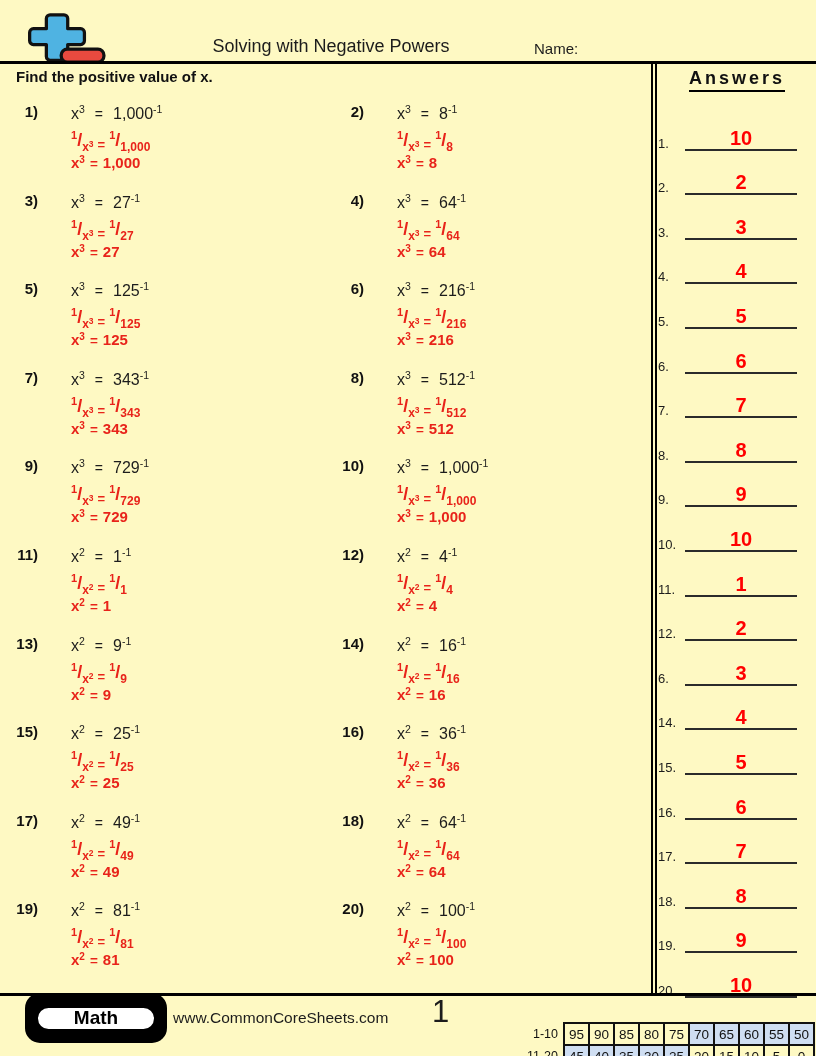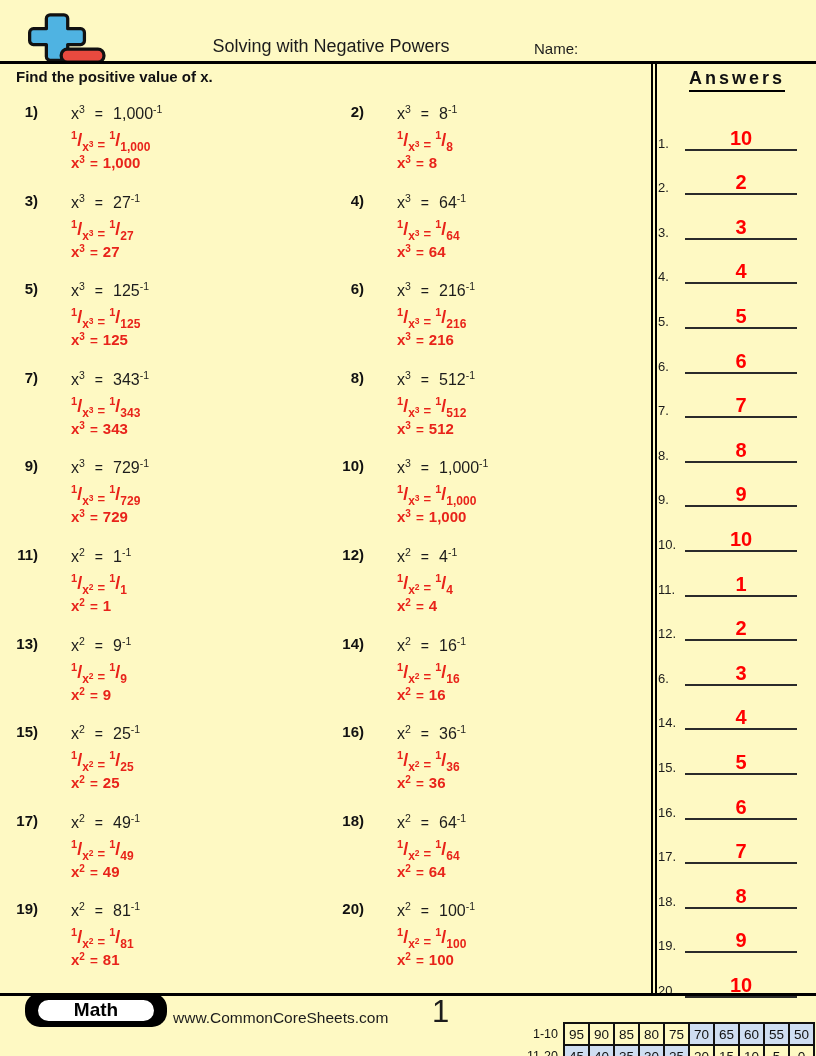--- a/index.html
+++ b/index.html
@@ -68,21 +68,21 @@
   .a-line {
     width: 112px; border-bottom: 2px solid #2b2b2b; text-align: center;
     margin-left: 1px;
   }
   .a-val { color: #ff0000; font-weight: 700; font-size: 20px; line-height: 22px; }
 
   
   .footer { position: absolute; left: 0; top: 993px; width: 816px; height: 47px; }
   .footer-rule { position: absolute; left: 0; top: 0; width: 816px; height: 3px; background: #000; }
   .math-badge {
-    position: absolute; left: 25px; top: 0px; width: 142px; height: 34px;
+    position: absolute; left: 25px; top: 0px; width: 142px; height: 50px;
     background: #000; border-radius: 15px;
     display: flex; align-items: center; justify-content: center;
   }
   .badge-pill {
     background: #fff; border: 3px solid #000; border-radius: 999px;
     width: 122px; height: 27px;
     display: flex; align-items: center; justify-content: center;
     font-size: 19px; font-weight: 700; color: #000;
   }
   .url { position: absolute; left: 173px; top: 16px; font-size: 15.5px; color: #1c1c1c; }

